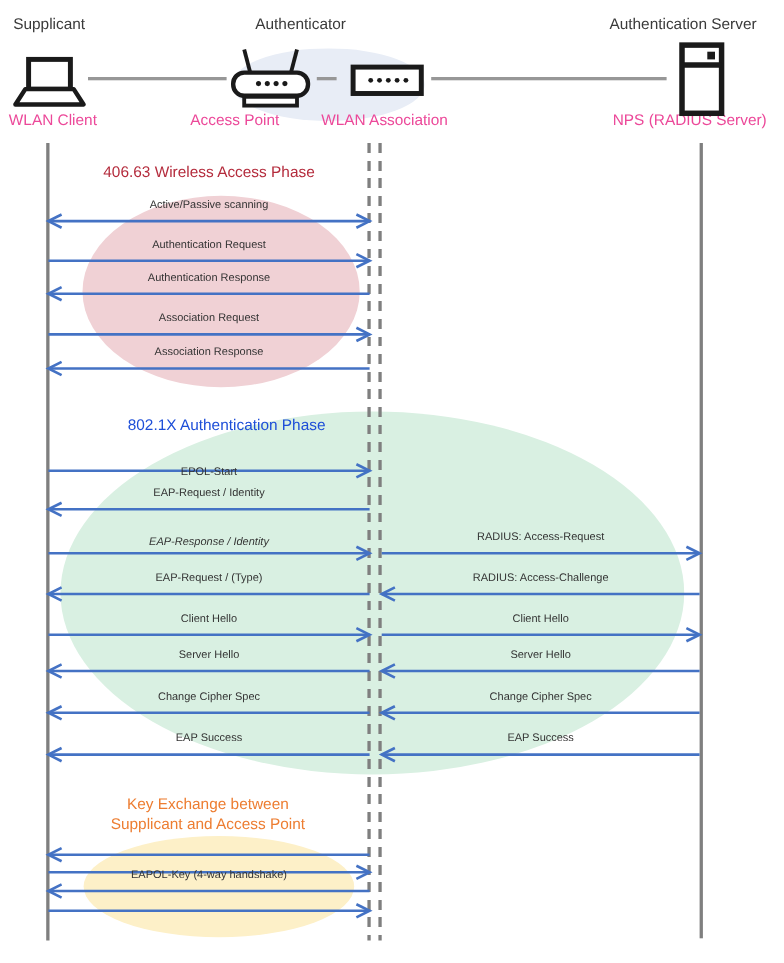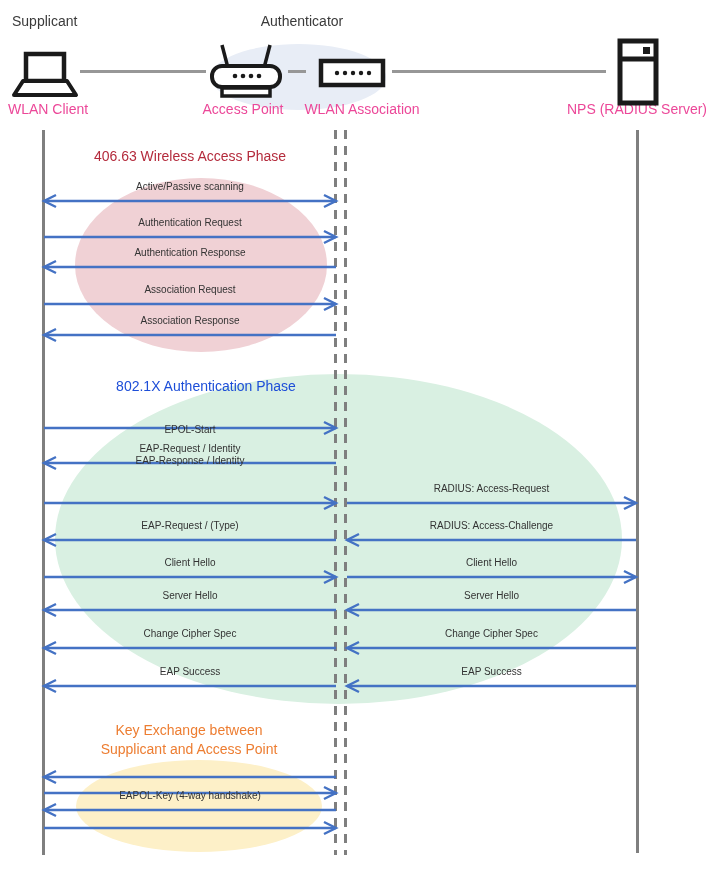--- a/index.html
+++ b/index.html
@@ -1,39 +1,40 @@
 <!DOCTYPE html>
 <html><head>
 <meta charset="utf-8">
 <style>
   html,body{margin:0;padding:0;background:#fff;}
   #diagram{position:relative;width:713px;height:875px;background:#fff;
     font-family:"Liberation Sans",sans-serif;overflow:hidden;}
   .role-label{position:absolute;top:13px;font-size:14px;color:#3a3a3a;}
   .device-label{position:absolute;top:101px;font-size:14px;color:#ec4899;}
-  .center{text-align:center;}
+  .center{}
   .ellipse{position:absolute;border-radius:50%;z-index:0;}
   .lifeline{position:absolute;width:3px;top:130px;height:725px;z-index:1;}
   .lifeline.solid{background:#7f7f7f;}
   .lifeline.dashed{background:repeating-linear-gradient(to bottom,#7f7f7f 0 9px,transparent 9px 16px);}
   .connector{position:absolute;height:3px;top:70px;background:#979797;z-index:0;}
   .icon{position:absolute;z-index:2;}
   .phase-title{position:absolute;width:260px;font-size:14px;text-align:center;
     white-space:pre-line;line-height:19px;z-index:3;}
   .msg-label{position:absolute;font-size:10px;color:#333;text-align:center;
     height:18px;line-height:18px;z-index:3;}
   .msg-svg{position:absolute;z-index:2;}
 </style>
 </head>
 <body>
 
 <div id="diagram">
 
   <div class="role-label" style="left:12px;">Supplicant</div>
   <div class="role-label center" style="left:232px;width:140px;">Authenticator</div>
+  <div class="role-label center" style="left:554px;width:160px;">Authentication Server</div>
 
   <div class="ellipse" id="ell-blue" style="left: 211px; top: 44px; width: 175px; height: 66px; background: rgb(232, 237, 246);"></div>
 
   <div class="connector" style="left:80px;width:126px;"></div>
   <div class="connector" style="left:288px;width:18px;"></div>
   <div class="connector" style="left:392px;width:214px;"></div>
 
   <svg class="icon" style="left:10px;top:50px;" width="70" height="50" viewBox="0 0 70 50">
     <rect x="16" y="4" width="38" height="27" fill="#fff" stroke="#1a1a1a" stroke-width="4.5"></rect>
     <path d="M13 31 L57 31 L66 45 L4 45 Z" fill="#fff" stroke="#1a1a1a" stroke-width="4" stroke-linejoin="round"></path>
@@ -118,21 +119,21 @@
       <div class="msg-label" style="left: 44px; width: 292px; top: 421px;">EPOL-Start</div>
       <svg class="msg-svg" width="308" height="18" style="left: 36px; top: 454px;">
         <line x1="8" x2="300" y1="9" y2="9" stroke="#4472C4" stroke-width="2.4"></line>
         <polyline points="20,3 8,9 20,15" fill="none" stroke="#4472C4" stroke-width="2.4"></polyline>
       </svg>
       <div class="msg-label" style="left: 44px; width: 292px; top: 440px;">EAP-Request / Identity</div>
       <svg class="msg-svg" width="308" height="18" style="left: 36px; top: 494px;">
         <line x1="8" x2="300" y1="9" y2="9" stroke="#4472C4" stroke-width="2.4"></line>
         <polyline points="288,3 300,9 288,15" fill="none" stroke="#4472C4" stroke-width="2.4"></polyline>
       </svg>
-      <div class="msg-label" style="left: 44px; width: 292px; top: 452px;">EAP-Response / Identity</div>
+      <div class="msg-label" style="left: 44px; width: 292px; top: 484px; font-style: italic;">EAP-Response / Identity</div>
       <svg class="msg-svg" width="305" height="18" style="left: 339px; top: 494px;">
         <line x1="8" x2="297" y1="9" y2="9" stroke="#4472C4" stroke-width="2.4"></line>
         <polyline points="285,3 297,9 285,15" fill="none" stroke="#4472C4" stroke-width="2.4"></polyline>
       </svg>
       <div class="msg-label" style="left: 347px; width: 289px; top: 480px;">RADIUS: Access-Request</div>
       <svg class="msg-svg" width="308" height="18" style="left: 36px; top: 531px;">
         <line x1="8" x2="300" y1="9" y2="9" stroke="#4472C4" stroke-width="2.4"></line>
         <polyline points="20,3 8,9 20,15" fill="none" stroke="#4472C4" stroke-width="2.4"></polyline>
       </svg>
       <div class="msg-label" style="left: 44px; width: 292px; top: 517px;">EAP-Request / (Type)</div>

